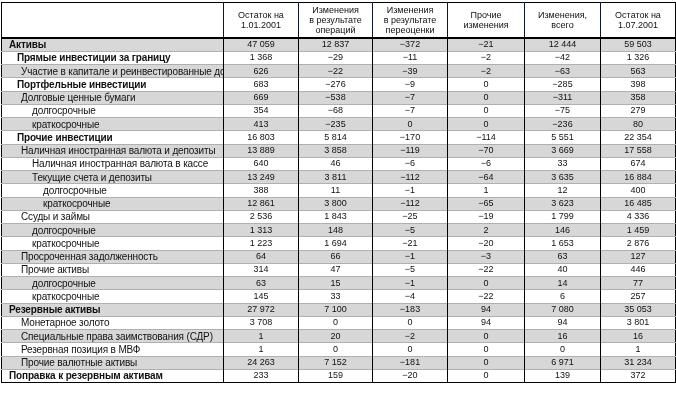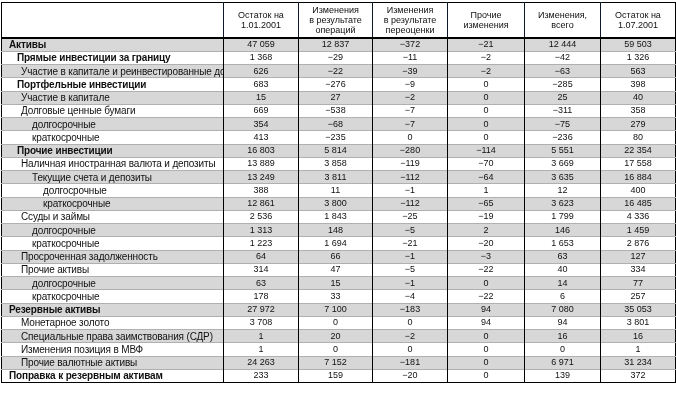--- a/index.html
+++ b/index.html
@@ -138,29 +138,20 @@
         <tr class="bold">
           <td class="label lvl1">Портфельные инвестиции</td>
           <td class="num">683</td>
           <td class="num">−276</td>
           <td class="num">−9</td>
           <td class="num">0</td>
           <td class="num">−285</td>
           <td class="num">398</td>
         </tr>
         <tr>
-          <td class="label lvl2">Участие в капитале</td>
-          <td class="num">15</td>
-          <td class="num">27</td>
-          <td class="num">−2</td>
-          <td class="num">0</td>
-          <td class="num">25</td>
-          <td class="num">40</td>
-        </tr>
-        <tr>
           <td class="label lvl2">Долговые ценные бумаги</td>
           <td class="num">669</td>
           <td class="num">−538</td>
           <td class="num">−7</td>
           <td class="num">0</td>
           <td class="num">−311</td>
           <td class="num">358</td>
         </tr>
         <tr>
           <td class="label lvl3">долгосрочные</td>
@@ -177,35 +168,44 @@
           <td class="num">−235</td>
           <td class="num">0</td>
           <td class="num">0</td>
           <td class="num">−236</td>
           <td class="num">80</td>
         </tr>
         <tr class="bold">
           <td class="label lvl1">Прочие инвестиции</td>
           <td class="num">16 803</td>
           <td class="num">5 814</td>
-          <td class="num">−280</td>
+          <td class="num">−170</td>
           <td class="num">−114</td>
           <td class="num">5 551</td>
           <td class="num">22 354</td>
         </tr>
         <tr>
           <td class="label lvl2">Наличная иностранная валюта и депозиты</td>
           <td class="num">13 889</td>
           <td class="num">3 858</td>
           <td class="num">−119</td>
           <td class="num">−70</td>
           <td class="num">3 669</td>
           <td class="num">17 558</td>
         </tr>
         <tr>
+          <td class="label lvl3">Наличная иностранная валюта в кассе</td>
+          <td class="num">640</td>
+          <td class="num">46</td>
+          <td class="num">−6</td>
+          <td class="num">−6</td>
+          <td class="num">33</td>
+          <td class="num">674</td>
+        </tr>
+        <tr>
           <td class="label lvl3">Текущие счета и депозиты</td>
           <td class="num">13 249</td>
           <td class="num">3 811</td>
           <td class="num">−112</td>
           <td class="num">−64</td>
           <td class="num">3 635</td>
           <td class="num">16 884</td>
         </tr>
         <tr>
           <td class="label lvl4">долгосрочные</td>
@@ -261,34 +261,34 @@
           <td class="num">63</td>
           <td class="num">127</td>
         </tr>
         <tr>
           <td class="label lvl2">Прочие активы</td>
           <td class="num">314</td>
           <td class="num">47</td>
           <td class="num">−5</td>
           <td class="num">−22</td>
           <td class="num">40</td>
-          <td class="num">334</td>
+          <td class="num">446</td>
         </tr>
         <tr>
           <td class="label lvl3">долгосрочные</td>
           <td class="num">63</td>
           <td class="num">15</td>
           <td class="num">−1</td>
           <td class="num">0</td>
           <td class="num">14</td>
           <td class="num">77</td>
         </tr>
         <tr>
           <td class="label lvl3">краткосрочные</td>
-          <td class="num">178</td>
+          <td class="num">145</td>
           <td class="num">33</td>
           <td class="num">−4</td>
           <td class="num">−22</td>
           <td class="num">6</td>
           <td class="num">257</td>
         </tr>
         <tr class="bold">
           <td class="label lvl0">Резервные активы</td>
           <td class="num">27 972</td>
           <td class="num">7 100</td>
@@ -309,21 +309,21 @@
         <tr>
           <td class="label lvl2">Специальные права заимствования (СДР)</td>
           <td class="num">1</td>
           <td class="num">20</td>
           <td class="num">−2</td>
           <td class="num">0</td>
           <td class="num">16</td>
           <td class="num">16</td>
         </tr>
         <tr>
-          <td class="label lvl2">Изменения позиция в МВФ</td>
+          <td class="label lvl2">Резервная позиция в МВФ</td>
           <td class="num">1</td>
           <td class="num">0</td>
           <td class="num">0</td>
           <td class="num">0</td>
           <td class="num">0</td>
           <td class="num">1</td>
         </tr>
         <tr>
           <td class="label lvl2">Прочие валютные активы</td>
           <td class="num">24 263</td>

